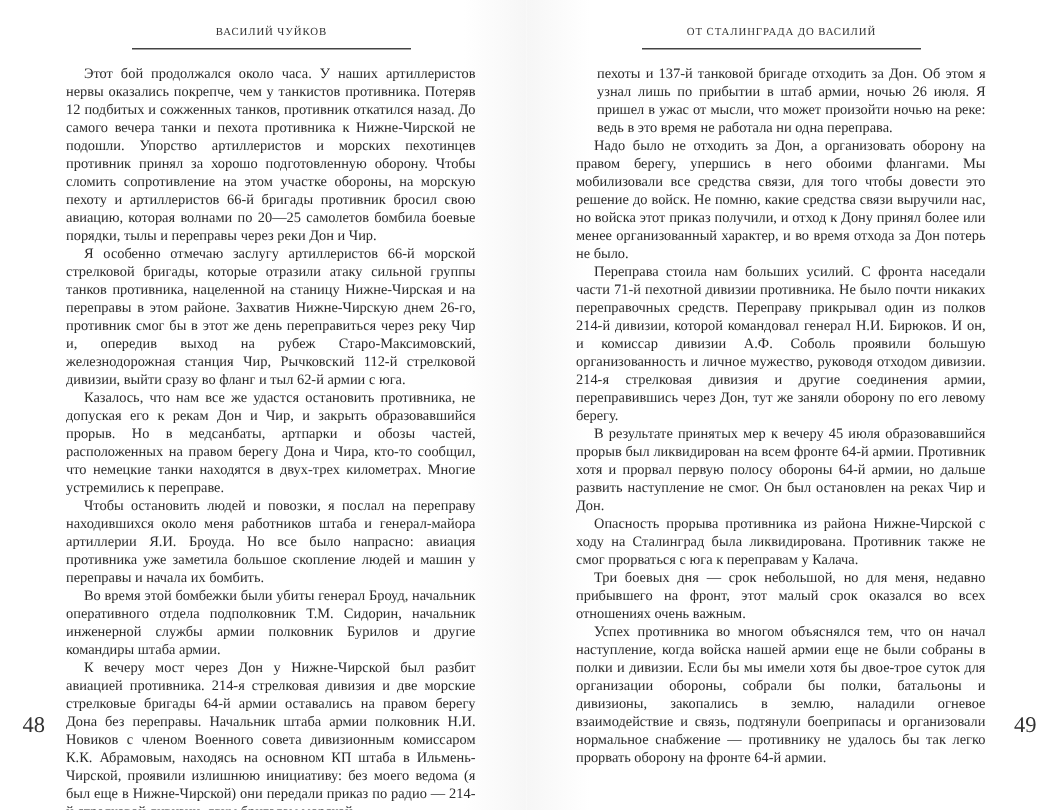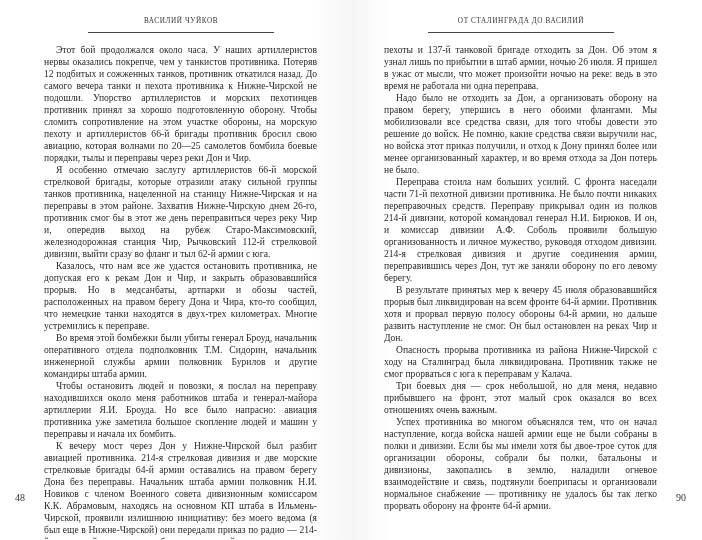--- a/index.html
+++ b/index.html
@@ -25,52 +25,52 @@
   .right .running-head { left: 77px; width: 186px; }
   .right .rule { left: 77px; width: 186px; }
   .text-block {
     position: absolute; top: 44px;
     font-size: 9.6px; line-height: 12.0px;
     text-align: justify; hyphens: manual;
   }
   .left .text-block { left: 44px; width: 273px; }
   .right .text-block { left: 33px; width: 273px; }
   .para { margin: 0; text-indent: 12px; }
-  .para.cont { text-indent: 0; }
-  .folio { position: absolute; top: 492px; font-size: 10px; color: #333; }
+  .para.cont { text-indent: 0; margin-left: 14px; }
+  .folio { position: absolute; top: 476px; font-size: 15px; color: #333; }
   .left .folio { left: 15px; }
   .right .folio { left: 325px; }
 </style>
 </head>
 <body>
 
 <div class="spread">
 
   <div class="page left">
     <div class="running-head">ВАСИЛИЙ ЧУЙКОВ</div>
     <div class="rule"></div>
     <div class="text-block">
       <p class="para">Этот бой продолжался около часа. У наших артиллеристов нервы оказались покрепче, чем у танкистов противника. Потеряв 12 подбитых и сожженных танков, противник откатился назад. До самого вечера танки и пехота противника к Нижне-Чирской не подошли. Упорство артиллеристов и морских пехотинцев противник принял за хорошо подготовленную оборону. Чтобы сломить сопротивление на этом участке обороны, на морскую пехоту и артиллеристов 66-й бригады противник бросил свою авиацию, которая волнами по 20—25 самолетов бомбила боевые порядки, тылы и переправы через реки Дон и Чир.</p>
       <p class="para">Я особенно отмечаю заслугу артиллеристов 66-й морской стрелковой бригады, которые отразили атаку сильной группы танков противника, нацеленной на станицу Нижне-Чирская и на переправы в этом районе. Захватив Нижне-Чирскую днем 26-го, противник смог бы в этот же день переправиться через реку Чир и, опередив выход на рубеж Старо-Максимовский, железнодорожная станция Чир, Рычковский 112-й стрелковой дивизии, выйти сразу во фланг и тыл 62-й армии с юга.</p>
       <p class="para">Казалось, что нам все же удастся остановить противника, не допуская его к рекам Дон и Чир, и закрыть образовавшийся прорыв. Но в медсанбаты, артпарки и обозы частей, расположенных на правом берегу Дона и Чира, кто-то сообщил, что немецкие танки находятся в двух-трех километрах. Многие устремились к переправе.</p>
+      <p class="para">Чтобы остановить людей и повозки, я послал на переправу находившихся около меня работников штаба и генерал-майора артиллерии Я.И. Броуда. Но все было напрасно: авиация противника уже заметила большое скопление людей и машин у переправы и начала их бомбить.</p>
       <p class="para">Во время этой бомбежки были убиты генерал Броуд, начальник оперативного отдела подполковник Т.М. Сидорин, начальник инженерной службы армии полковник Бурилов и другие командиры штаба армии.</p>
-      <p class="para">Чтобы остановить людей и повозки, я послал на переправу находившихся около меня работников штаба и генерал-майора артиллерии Я.И. Броуда. Но все было напрасно: авиация противника уже заметила большое скопление людей и машин у переправы и начала их бомбить.</p>
       <p class="para">К вечеру мост через Дон у Нижне-Чирской был разбит авиацией противника. 214-я стрелковая дивизия и две морские стрелковые бригады 64-й армии оставались на правом берегу Дона без переправы. Начальник штаба армии полковник Н.И. Новиков с членом Военного совета дивизионным комиссаром К.К. Абрамовым, находясь на основном КП штаба в Ильмень-Чирской, проявили излишнюю инициативу: без моего ведома (я был еще в Нижне-Чирской) они передали приказ по радио — 214-й стрелковой дивизии, двум бригадам морской</p>
     </div>
     <div class="folio">48</div>
   </div>
 
   <div class="page right">
     <div class="running-head">ОТ СТАЛИНГРАДА ДО ВАСИЛИЙ</div>
     <div class="rule"></div>
     <div class="text-block">
       <p class="para cont">пехоты и 137-й танковой бригаде отходить за Дон. Об этом я узнал лишь по прибытии в штаб армии, ночью 26 июля. Я пришел в ужас от мысли, что может произойти ночью на реке: ведь в это время не работала ни одна переправа.</p>
       <p class="para">Надо было не отходить за Дон, а организовать оборону на правом берегу, упершись в него обоими флангами. Мы мобилизовали все средства связи, для того чтобы довести это решение до войск. Не помню, какие средства связи выручили нас, но войска этот приказ получили, и отход к Дону принял более или менее организованный характер, и во время отхода за Дон потерь не было.</p>
       <p class="para">Переправа стоила нам больших усилий. С фронта наседали части 71-й пехотной дивизии противника. Не было почти никаких переправочных средств. Переправу прикрывал один из полков 214-й дивизии, которой командовал генерал Н.И. Бирюков. И он, и комиссар дивизии А.Ф. Соболь проявили большую организованность и личное мужество, руководя отходом дивизии. 214-я стрелковая дивизия и другие соединения армии, переправившись через Дон, тут же заняли оборону по его левому берегу.</p>
       <p class="para">В результате принятых мер к вечеру 45 июля образовавшийся прорыв был ликвидирован на всем фронте 64-й армии. Противник хотя и прорвал первую полосу обороны 64-й армии, но дальше развить наступление не смог. Он был остановлен на реках Чир и Дон.</p>
       <p class="para">Опасность прорыва противника из района Нижне-Чирской с ходу на Сталинград была ликвидирована. Противник также не смог прорваться с юга к переправам у Калача.</p>
       <p class="para">Три боевых дня — срок небольшой, но для меня, недавно прибывшего на фронт, этот малый срок оказался во всех отношениях очень важным.</p>
       <p class="para">Успех противника во многом объяснялся тем, что он начал наступление, когда войска нашей армии еще не были собраны в полки и дивизии. Если бы мы имели хотя бы двое-трое суток для организации обороны, собрали бы полки, батальоны и дивизионы, закопались в землю, наладили огневое взаимодействие и связь, подтянули боеприпасы и организовали нормальное снабжение — противнику не удалось бы так легко прорвать оборону на фронте 64-й армии.</p>
     </div>
-    <div class="folio">90</div>
+    <div class="folio">49</div>
   </div>
 
 </div>
 
 </body></html>

